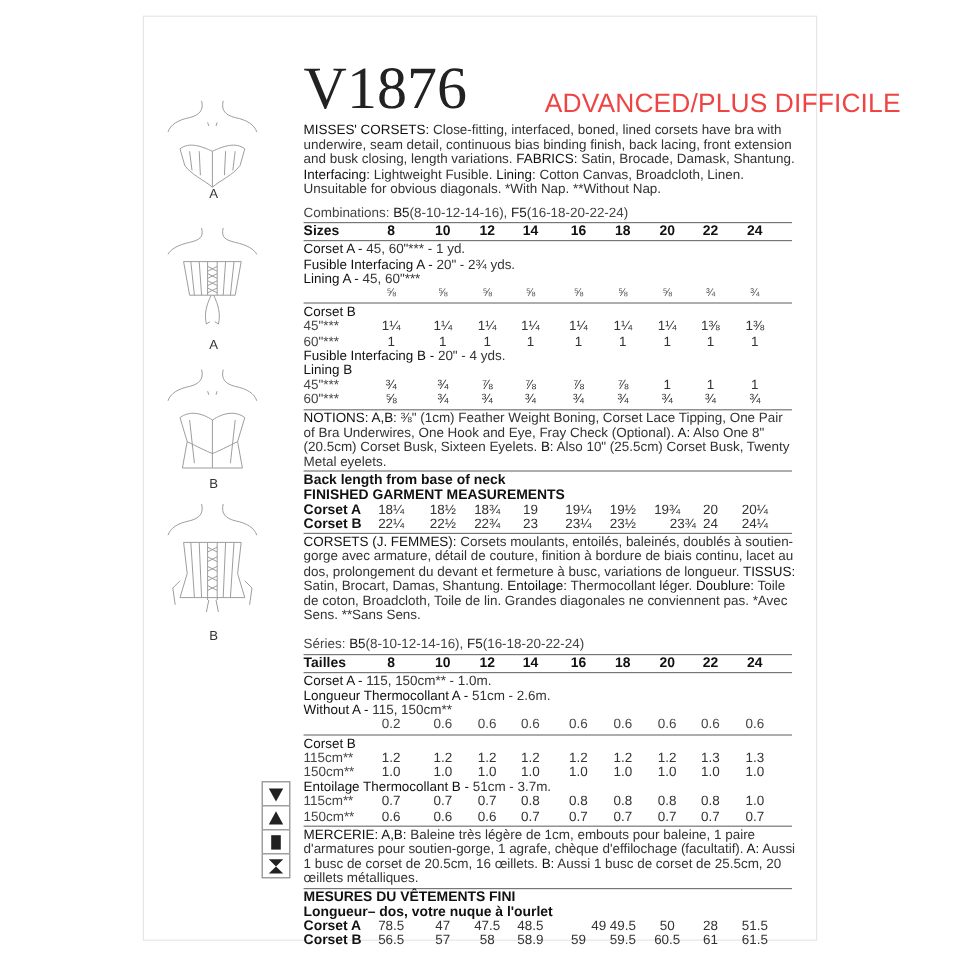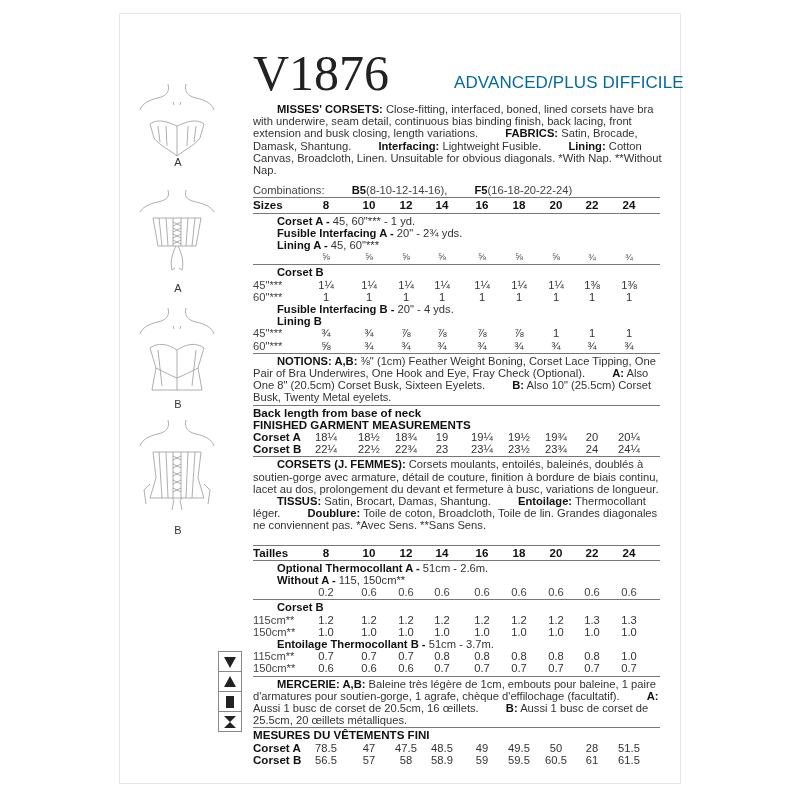--- a/index.html
+++ b/index.html
@@ -2,24 +2,24 @@
 <html><head>
 <meta charset="utf-8">
 <style>
   html, body { margin: 0; padding: 0; background: #ffffff; }
   body { width: 800px; height: 800px; position: relative; overflow: hidden;
          font-family: "Liberation Sans", sans-serif; color: #1f1f1f; }
   .page { position: absolute; left: 119px; top: 13px; width: 562px; height: 771px;
           border: 1px solid #e6e6e6; box-sizing: border-box; background: #fff; }
   .title { position: absolute; left: 253px; top: 48px; font-family: "Liberation Serif", serif;
            font-size: 50px; line-height: 50px; color: #222; letter-spacing: 0px; }
-  .level { position: absolute; left: 454px; top: 73px; font-size: 17px; color: #0369a1; letter-spacing: 0.1px; }
+  .level { position: absolute; left: 454px; top: 73px; font-size: 22px; color: #ef4444; letter-spacing: 0.1px; }
   .col { position: absolute; left: 253px; width: 410px; font-size: 11.2px; line-height: 12.2px; color: #333; }
   .para { margin: 0; }
-  b, .b { font-weight: bold; color: #111; margin-left: 24px; }
+  b, .b { font-weight: normal; color: #111; }
   .rule { height: 0; border-top: 1.5px solid #777; margin: 1px 0 1px 0; width: 407px; }
   .row { position: relative; height: 12.2px; white-space: nowrap; }
   .row .lbl { position: absolute; left: 0; top: 0; }
   .row .v { position: absolute; top: 0; width: 30px; text-align: center; transform: translateX(-15px); }
   .hdr { font-weight: bold; color: #111; font-size: 11.6px; }
   .frac { font-size: 9.5px; color: #555; }
   .sub { color: #444; }
   .illus { position: absolute; left: 128px; width: 100px; }
   .illus svg { display: block; }
   .illus .letter { position: absolute; width: 100px; text-align: center; font-size: 11px; color: #333; }
@@ -226,45 +226,49 @@
     <span class="v" style="left:376px">20¼</span>
   </div>
   <div class="row">
     <span class="lbl hdr">Corset B</span>
     <span class="v" style="left:73px">22¼</span>
     <span class="v" style="left:116px">22½</span>
     <span class="v" style="left:153px">22¾</span>
     <span class="v" style="left:189px">23</span>
     <span class="v" style="left:229px">23¼</span>
     <span class="v" style="left:266px">23½</span>
-    <span class="v" style="left:303px">23¾</span>
+    <span class="v" style="left:316px">23¾</span>
     <span class="v" style="left:339px">24</span>
     <span class="v" style="left:376px">24¼</span>
   </div>
   <div class="rule"></div>
 
   <p class="para">
     <b>CORSETS (J. FEMMES):</b><span> Corsets moulants, entoilés, baleinés, doublés à soutien-gorge avec armature, détail de couture, finition à bordure de biais continu, lacet au dos, prolongement du devant et fermeture à busc, variations de longueur. </span><b>TISSUS:</b><span> Satin, Brocart, Damas, Shantung. </span><b>Entoilage:</b><span> Thermocollant léger. </span><b>Doublure:</b><span> Toile de coton, Broadcloth, Toile de lin. Grandes diagonales ne conviennent pas. *Avec Sens. **Sans Sens.</span>
   </p>
   <div style="height:12px"></div>
+  <div style="color:#444">
+    <span>Séries: </span><b>B5</b><span>(8-10-12-14-16), </span><b>F5</b><span>(16-18-20-22-24)</span>
+  </div>
   <div class="rule"></div>
   <div class="row hdr">
     <span class="lbl">Tailles</span>
     <span class="v" style="left:73px">8</span>
     <span class="v" style="left:116px">10</span>
     <span class="v" style="left:153px">12</span>
     <span class="v" style="left:189px">14</span>
     <span class="v" style="left:229px">16</span>
     <span class="v" style="left:266px">18</span>
     <span class="v" style="left:303px">20</span>
     <span class="v" style="left:339px">22</span>
     <span class="v" style="left:376px">24</span>
   </div>
   <div class="rule"></div>
-  <div><b>Optional Thermocollant A - </b><span>51cm - 2.6m.</span></div>
+  <div><b>Corset A - </b><span>115, 150cm** - 1.0m.</span></div>
+  <div><b>Longueur Thermocollant A - </b><span>51cm - 2.6m.</span></div>
   <div><b>Without A - </b><span>115, 150cm**</span></div>
   <div class="row sub">
     <span class="v" style="left:73px">0.2</span>
     <span class="v" style="left:116px">0.6</span>
     <span class="v" style="left:153px">0.6</span>
     <span class="v" style="left:189px">0.6</span>
     <span class="v" style="left:229px">0.6</span>
     <span class="v" style="left:266px">0.6</span>
     <span class="v" style="left:303px">0.6</span>
     <span class="v" style="left:339px">0.6</span>
@@ -320,27 +324,28 @@
     <span class="v" style="left:303px">0.7</span>
     <span class="v" style="left:339px">0.7</span>
     <span class="v" style="left:376px">0.7</span>
   </div>
   <div class="rule"></div>
   <p class="para">
     <b>MERCERIE: A,B:</b><span> Baleine très légère de 1cm, embouts pour baleine, 1 paire d'armatures pour soutien-gorge, 1 agrafe, chèque d'effilochage (facultatif). </span><b>A:</b><span> Aussi 1 busc de corset de 20.5cm, 16 œillets. </span><b>B:</b><span> Aussi 1 busc de corset de 25.5cm, 20 œillets métalliques.</span>
   </p>
   <div class="rule"></div>
   <div class="hdr">MESURES DU VÊTEMENTS FINI</div>
+  <div class="hdr">Longueur– dos, votre nuque à l'ourlet</div>
   <div class="row">
     <span class="lbl hdr">Corset A</span>
     <span class="v" style="left:73px">78.5</span>
     <span class="v" style="left:116px">47</span>
     <span class="v" style="left:153px">47.5</span>
     <span class="v" style="left:189px">48.5</span>
-    <span class="v" style="left:229px">49</span>
+    <span class="v" style="left:246px">49</span>
     <span class="v" style="left:266px">49.5</span>
     <span class="v" style="left:303px">50</span>
     <span class="v" style="left:339px">28</span>
     <span class="v" style="left:376px">51.5</span>
   </div>
   <div class="row">
     <span class="lbl hdr">Corset B</span>
     <span class="v" style="left:73px">56.5</span>
     <span class="v" style="left:116px">57</span>
     <span class="v" style="left:153px">58</span>

